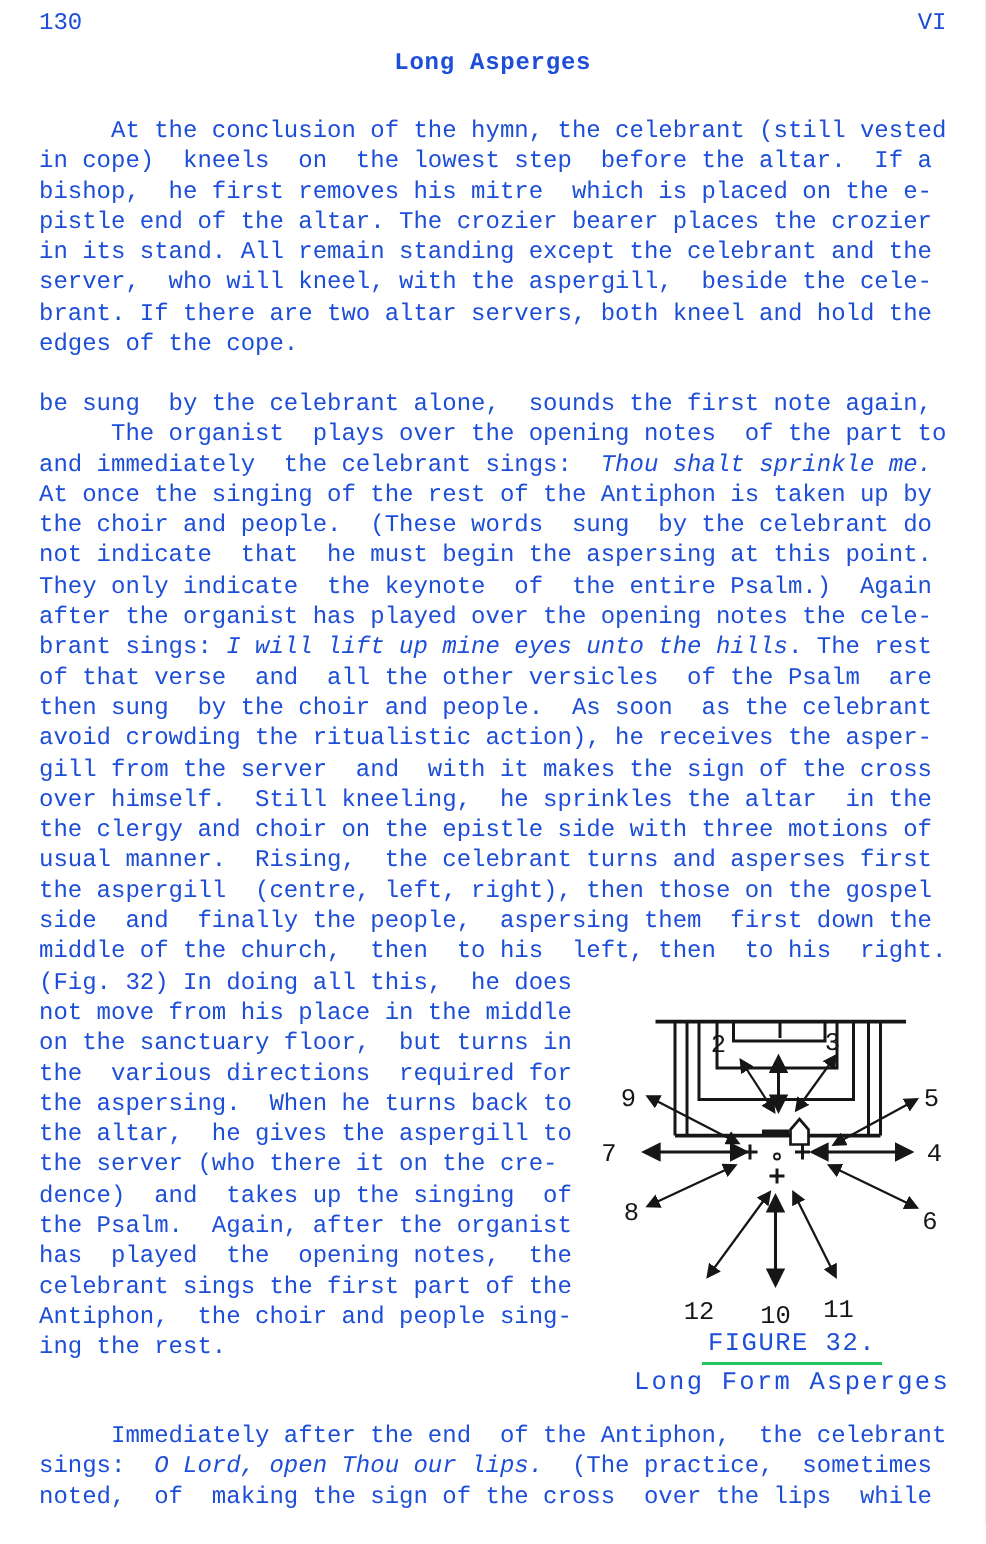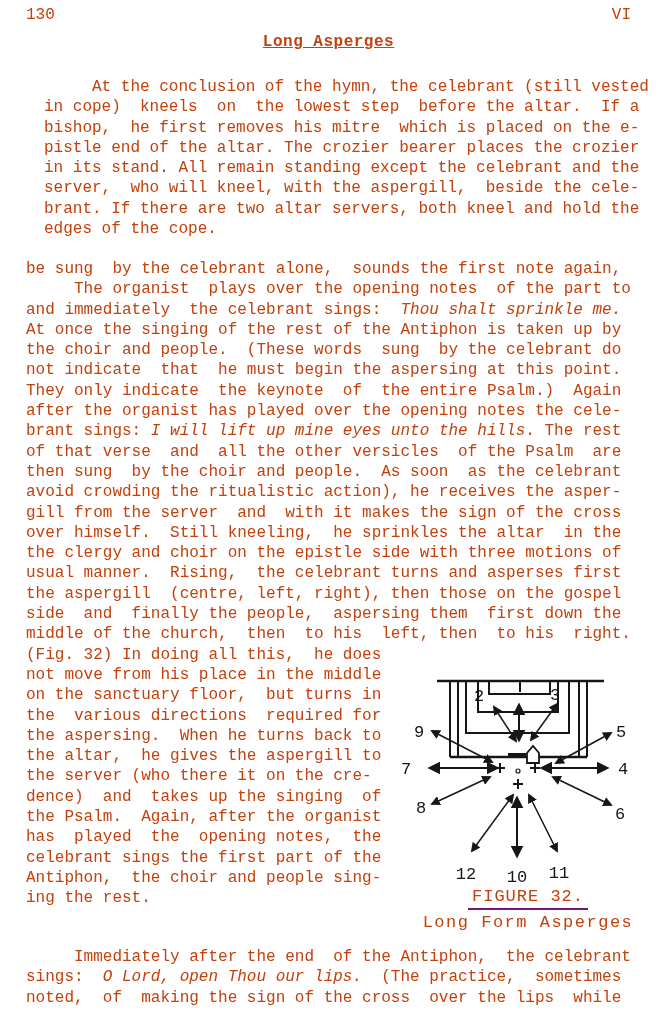--- a/index.html
+++ b/index.html
@@ -1,20 +1,20 @@
 <!DOCTYPE html>
 <html><head>
 <meta charset="utf-8">
 <style>
   html,body{margin:0;padding:0;background:#e8e8e8;}
   .page{
     position:relative;
     width:657px;height:1029px;
     background:#ffffff;
-    color:#c2410c;
+    color:#1d4ed8;
     font-family:"Liberation Mono","DejaVu Sans Mono",monospace;
     overflow:hidden;
     margin:0 auto;
   }
   .line{
     white-space:pre;
     font-size:16px;
     line-height:20.3px;
     height:20.3px;
   }
@@ -23,38 +23,37 @@
     position:absolute;top:6px;
     font-size:16px;
   }
   #hdr-left{left:26px;}
   #hdr-right{right:26px;}
   .title{
     position:absolute;top:33px;left:0;
     width:100%;text-align:center;
     font-size:16px;font-weight:bold;
     letter-spacing:.5px;
-    text-decoration:underline;
   }
   .para{position:absolute;left:26px;}
-  #p1{top:77px;margin-left:18px;}
+  #p1{top:77px;}
   #p2{top:259px;}
   #p3{top:947px;}
   #figure-svg{position:absolute;left:398px;top:670px;}
   svg text{
     font-family:"Liberation Mono","DejaVu Sans Mono",monospace;
     font-size:17px;fill:#161616;
   }
   .arr{marker-start:url(#ah);marker-end:url(#ah);}
   .fig-title-wrap{
     position:absolute;top:887px;left:398px;width:260px;
     text-align:center;font-size:17px;
   }
   .fig-title-wrap span{
-    border-bottom:2px solid #701a75;
+    border-bottom:2px solid #22c55e;
     padding:0 4px 2px 4px;
     letter-spacing:1px;
   }
   .fig-caption{
     position:absolute;top:913px;left:392px;width:272px;
     text-align:center;font-size:17px;letter-spacing:1.5px;
   }
 </style>
 </head>
 <body>

